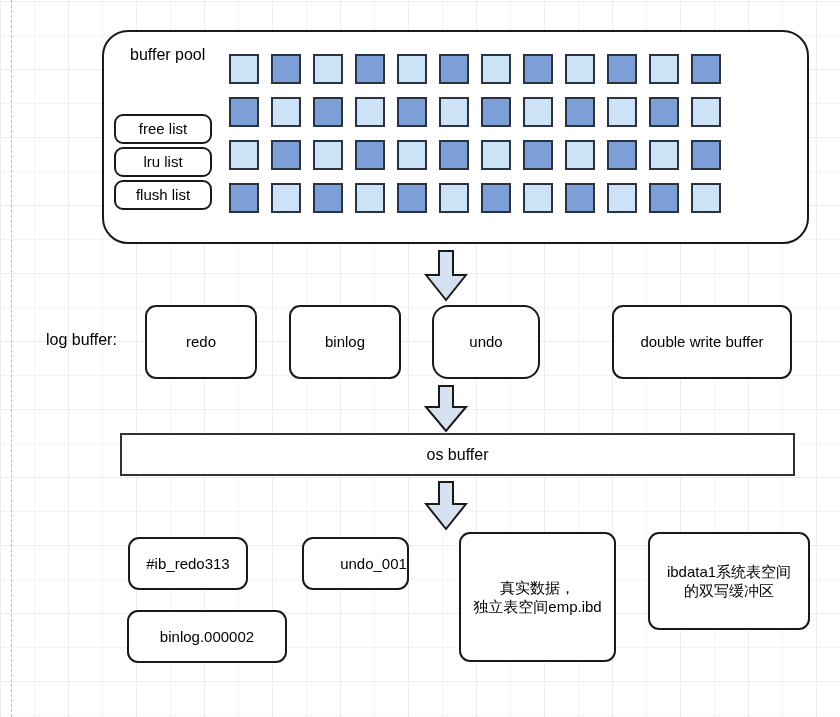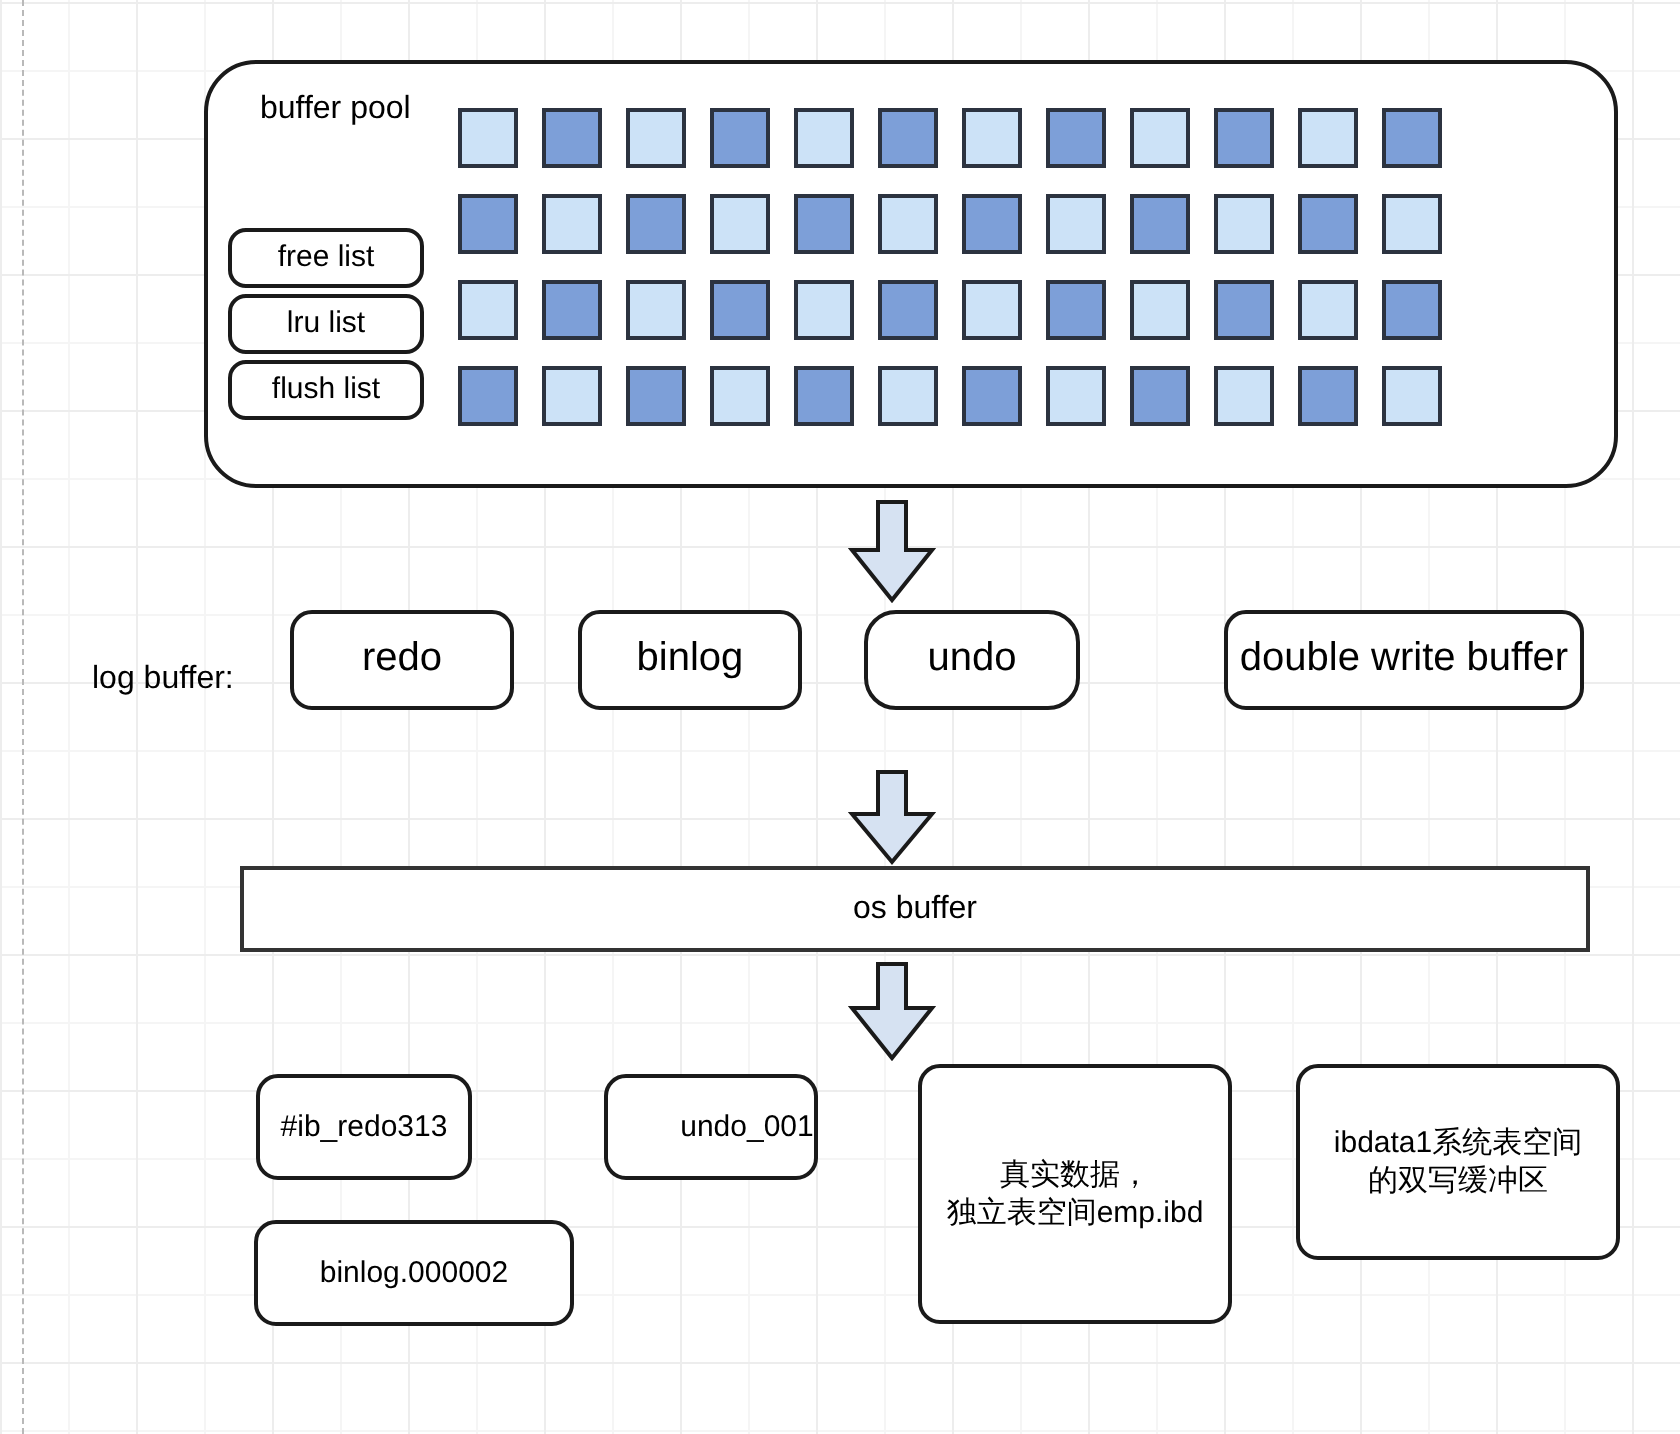--- a/index.html
+++ b/index.html
@@ -123,42 +123,42 @@
   .arrow-down svg { display: block; }
 
   
   #log-buffer-label {
     left: 46px;
     top: 331px;
     font-size: 16px;
     text-align: center;
   }
   .logbox {
-    height: 50px;
+    height: 74px;
     top: 305px;
-    font-size: 20px;
+    font-size: 15px;
   }
   #box-redo   { left: 145px; width: 112px; }
   #box-binlog { left: 289px; width: 112px; }
   #box-undo   { left: 432px; width: 108px; border-radius: 16px; }
   #box-dwb    { left: 612px; width: 180px; }
 
   
   #os-buffer {
     left: 120px;
     top: 433px;
     width: 675px;
     height: 43px;
     font-size: 16px;
     border-width: 2px;
   }
 
   
   #file-ib-redo {
-    left: 128px; top: 537px; width: 108px; height: 53px;
+    left: 128px; top: 537px; width: 120px; height: 53px;
     font-size: 15px;
   }
   #file-binlog {
     left: 127px; top: 610px; width: 160px; height: 53px;
     font-size: 15px;
   }
   #file-undo {
     left: 302px; top: 537px; width: 107px; height: 53px;
     font-size: 15px;
     padding-left: 36px;

